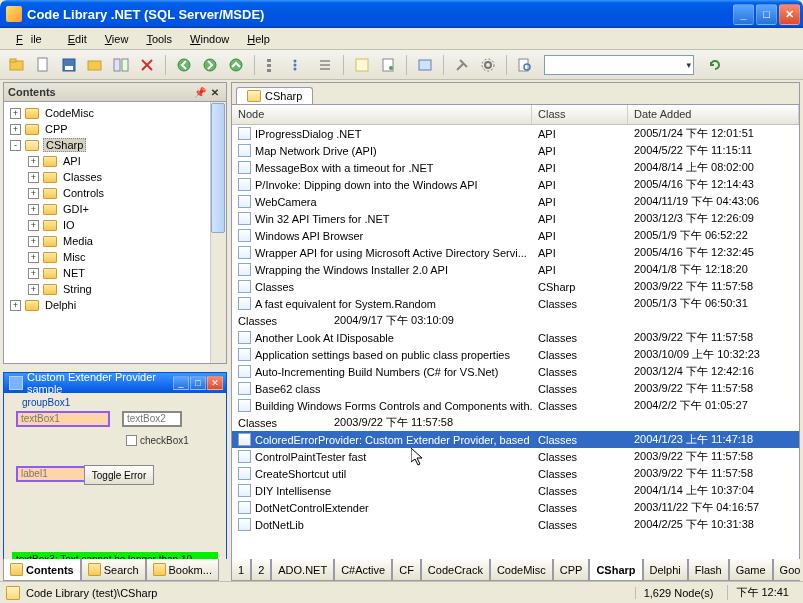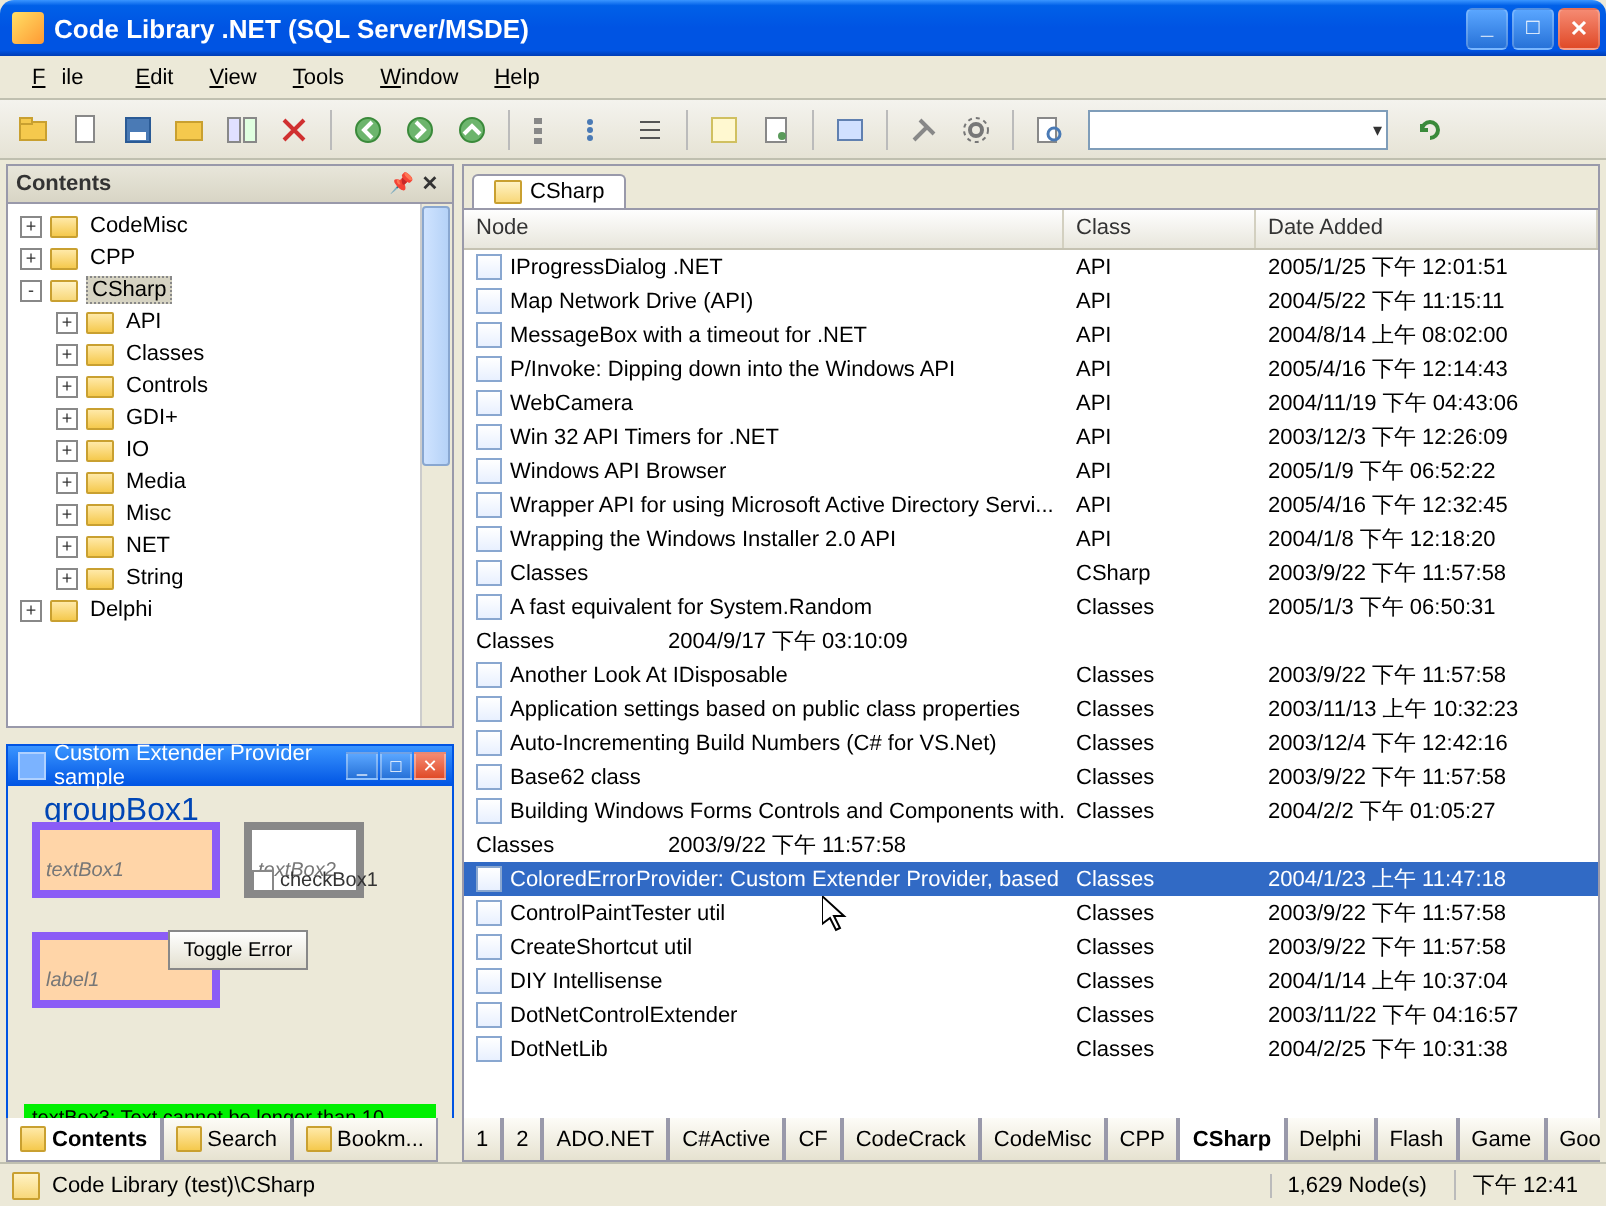--- a/index.html
+++ b/index.html
@@ -52,22 +52,22 @@
 
 
 .preview { flex:1; margin-top:8px; border:1px solid #0054e3; background:#ece9d8; display:flex; flex-direction:column; }
 .preview-title { height:20px; background:linear-gradient(to bottom,#3a95ff,#0054e3); display:flex; align-items:center; padding:0 3px 0 5px; }
 .preview-title-icon { width:14px; height:14px; background:#7bb3ff; border:1px solid #fff6; margin-right:4px; }
 .preview-title-text { color:#fff; font-size:11px; flex:1; }
 .preview-btns { display:flex; gap:1px; }
 .preview-btn { width:16px; height:14px; background:linear-gradient(to bottom,#5aa6ff,#2772d8); border:1px solid #fff5; color:#fff; font-size:9px; display:flex; align-items:center; justify-content:center; }
 .preview-btn.close { background:linear-gradient(to bottom,#f58a72,#e04a28); }
 .preview-body { flex:1; padding:6px; position:relative; }
-.groupbox-label { position:absolute; top:4px; left:16px; font-size:16px; color:#0046b5; background:#ece9d8; padding:0 2px; }
-.txt { position:absolute; height:16px; background:#ffd5a8; border:4px solid #8b5cf6; font-size:10px; color:#777; padding:15px 3px;font-style:italic; }
+.groupbox-label { position:absolute; top:4px; left:16px; font-size:10px; color:#0046b5; background:#ece9d8; padding:0 2px; }
+.txt { position:absolute; height:16px; background:#ffd5a8; border:2px solid #8b5cf6; font-size:10px; color:#777; padding:0 3px; }
 .chk { position:absolute; font-size:10px; color:#333; display:flex; align-items:center; gap:3px; }
 .chk-box { width:11px; height:11px; border:1px solid #888; background:#fff; }
 .toggle-btn { position:absolute; left:80px; top:72px; width:70px; height:20px; background:linear-gradient(to bottom,#fff,#e3e0d0); border:1px solid #888; font-size:10px; display:flex; align-items:center; justify-content:center; }
 .err-bar { position:absolute; left:8px; right:8px; bottom:10px; height:18px; background:#00f000; color:#000; font-size:10px; padding:2px 4px; }
 
 
 .tab-strip { height:22px; display:flex; align-items:flex-end; border-bottom:1px solid #99a; background:#ece9d8; padding-left:4px; }
 .tab { padding:2px 10px; border:1px solid #99a; border-bottom:none; background:#fff; border-radius:3px 3px 0 0; margin-right:2px; display:flex; align-items:center; gap:4px; }
 .tab-icon { width:14px; height:12px; }
 
@@ -392,21 +392,21 @@
       <div class="col-class">Class</div>
       <div class="col-date">Date Added</div>
     </div>
     <div class="list-body" id="list">
         <div class="list-row">
           <div class="cell node">
             <div class="doc-icon"></div>
             <span>IProgressDialog .NET</span>
           </div>
     <div class="cell cls">API</div>
-          <div class="cell date">2005/1/25 下午 12:01:51</div>
+          <div class="cell date">2005/1/24 下午 12:01:51</div>
         </div>
         <div class="list-row">
           <div class="cell node">
             <div class="doc-icon"></div>
             <span>Map Network Drive (API)</span>
           </div>
     <div class="cell cls">API</div>
           <div class="cell date">2004/5/22 下午 11:15:11</div>
         </div>
         <div class="list-row">
@@ -492,21 +492,21 @@
           </div>
     <div class="cell cls">Classes</div>
           <div class="cell date">2003/9/22 下午 11:57:58</div>
         </div>
         <div class="list-row">
           <div class="cell node">
             <div class="doc-icon"></div>
             <span>Application settings based on public class properties</span>
           </div>
     <div class="cell cls">Classes</div>
-          <div class="cell date">2003/11/13 上午 10:32:23</div>
+          <div class="cell date">2003/10/09 上午 10:32:23</div>
         </div>
         <div class="list-row">
           <div class="cell node">
             <div class="doc-icon"></div>
             <span>Auto-Incrementing Build Numbers (C# for VS.Net)</span>
           </div>
     <div class="cell cls">Classes</div>
           <div class="cell date">2003/12/4 下午 12:42:16</div>
         </div>
         <div class="list-row">
@@ -533,21 +533,21 @@
           <div class="cell node">
             <div class="doc-icon"></div>
             <span>ColoredErrorProvider: Custom Extender Provider, based on ErrorProvider class.</span>
           </div>
     <div class="cell cls">Classes</div>
           <div class="cell date">2004/1/23 上午 11:47:18</div>
         </div>
         <div class="list-row">
           <div class="cell node">
             <div class="doc-icon"></div>
-            <span>ControlPaintTester util</span>
+            <span>ControlPaintTester fast</span>
           </div>
     <div class="cell cls">Classes</div>
           <div class="cell date">2003/9/22 下午 11:57:58</div>
         </div>
         <div class="list-row">
           <div class="cell node">
             <div class="doc-icon"></div>
             <span>CreateShortcut util</span>
           </div>
     <div class="cell cls">Classes</div>

